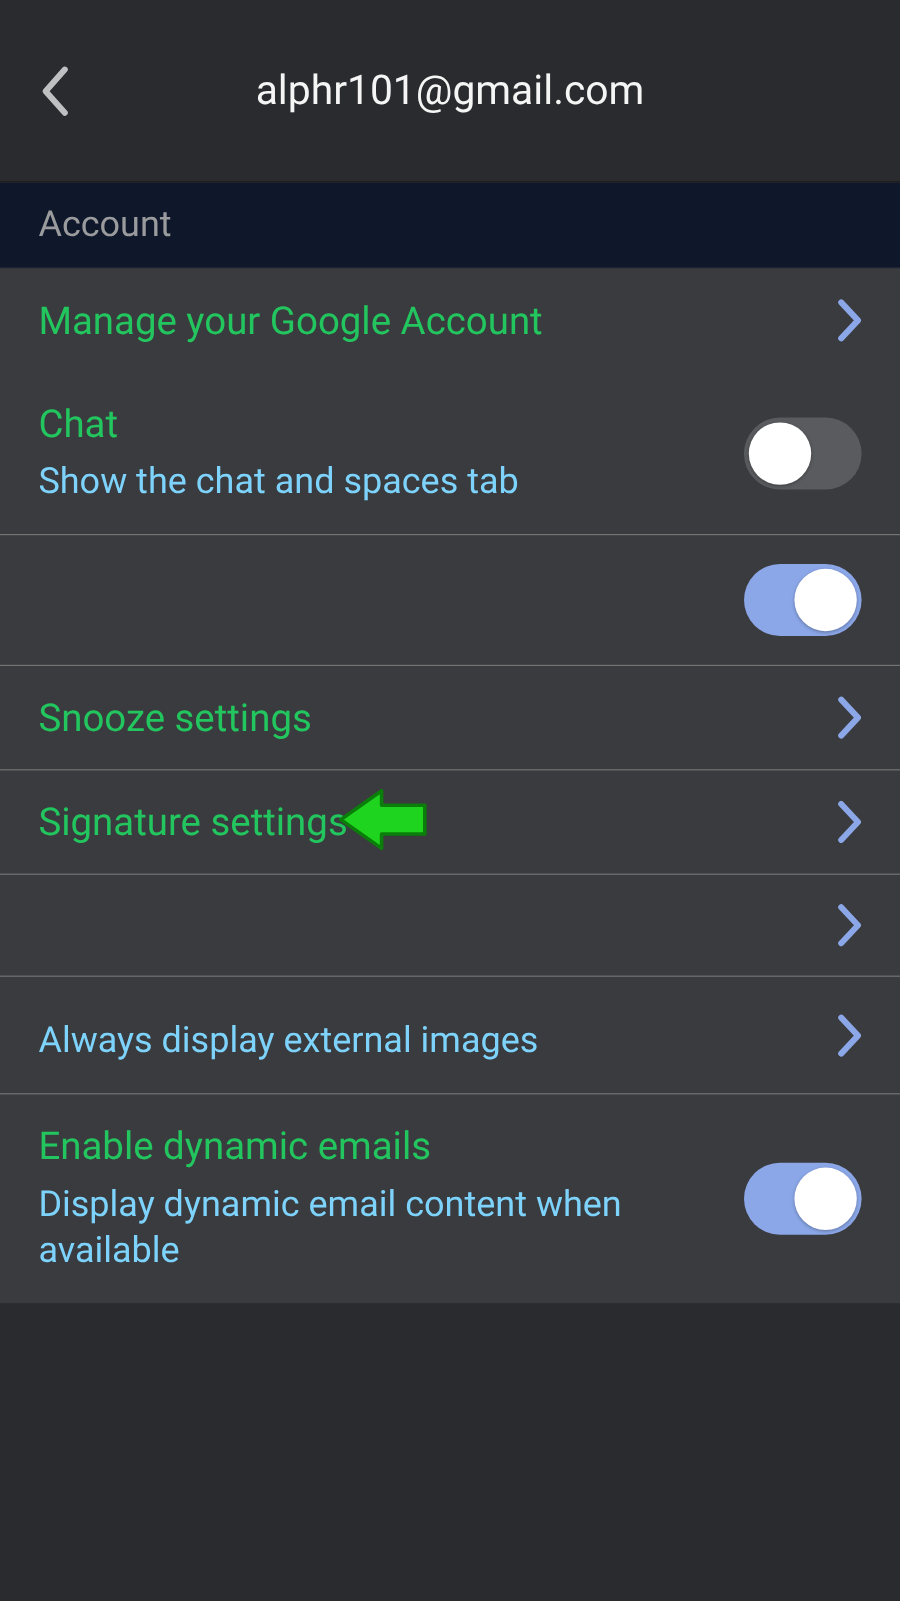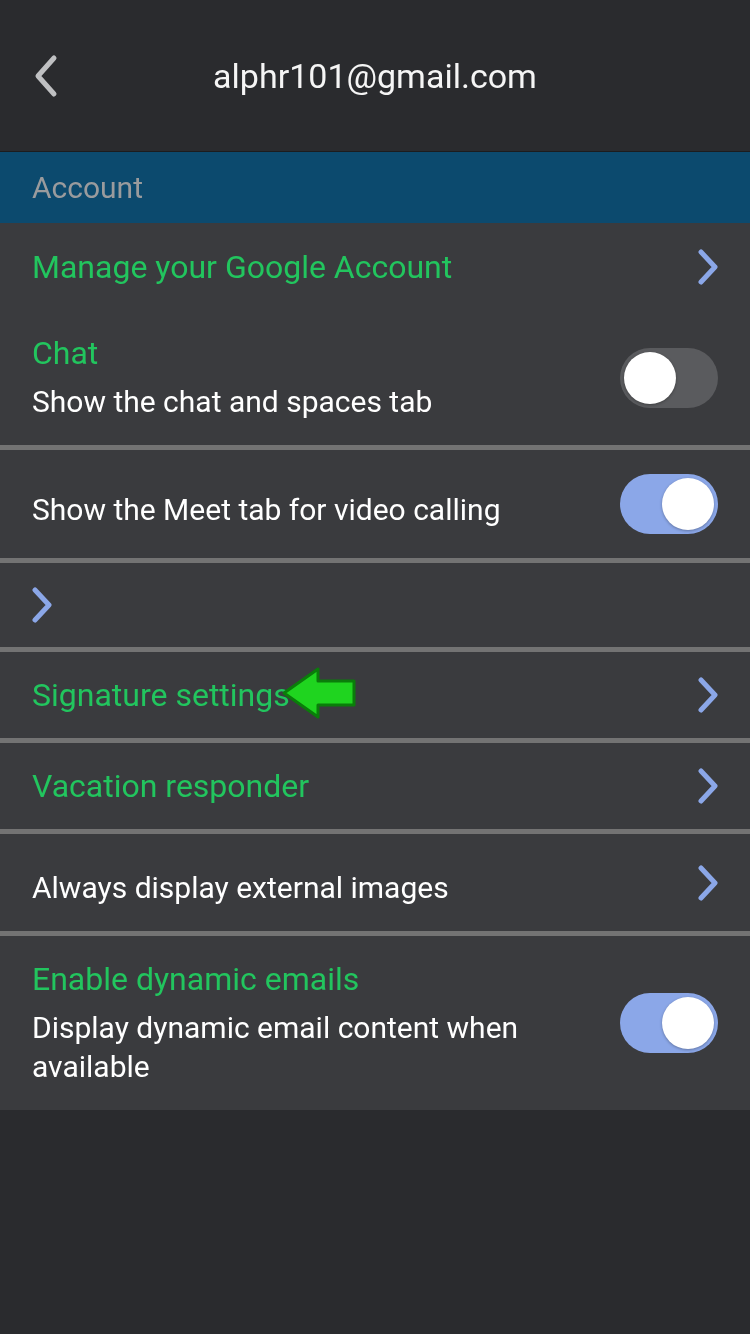--- a/index.html
+++ b/index.html
@@ -34,54 +34,54 @@
     left: 0;
     right: 0;
     text-align: center;
     font-size: 34px;
     font-weight: 400;
     color: #f5f5f5;
     pointer-events: none;
   }
 
   .section-header {
-    background: #0c4a6e;
+    background: #0f172a;
     padding: 18px 32px;
     font-size: 30px;
     color: #9a9b9d;
     font-weight: 400;
     border-bottom: 1px solid #3a3b3e;
   }
   .section-body {
     background: #3a3b3e;
   }
 
   .row {
     display: flex;
     align-items: center;
     justify-content: space-between;
     padding: 24px 32px;
-    border-bottom: 5px solid #737373;
+    border-bottom: 1px solid #737373;
     cursor: pointer;
     position: relative;
   }
   .row:last-child { border-bottom: none; }
 
   .row-text {
     flex: 1;
     padding-right: 20px;
   }
   .row-title {
     font-size: 32px;
     color: #22c55e;
     font-weight: 400;
   }
   .row-subtitle {
     font-size: 30px;
-    color: #ffffff;
+    color: #7dd3fc;
     margin-top: 10px;
     line-height: 1.3;
   }
 
   .chevron-right {
     width: 20px;
     height: 36px;
     flex-shrink: 0;
   }
   .chevron-right svg { display: block; }
@@ -156,28 +156,30 @@
         <div class="row-title">Chat</div>
         <div class="row-subtitle">Show the chat and spaces tab</div>
       </div>
       <div class="toggle off">
           <div class="knob"></div>
         </div>
     </div>
 
     <div class="row">
       <div class="row-text">
-        <div class="row-subtitle">Show the Meet tab for video calling</div>
       </div>
       <div class="toggle on">
           <div class="knob"></div>
         </div>
     </div>
 
     <div class="row">
+      <div class="row-text">
+        <div class="row-title">Snooze settings</div>
+      </div>
       <div class="chevron-right">
         <svg width="20" height="36" viewBox="0 0 20 36">
             <polyline points="3,3 17,18 3,33" fill="none" stroke="#8ba7e8" stroke-width="5" stroke-linecap="round" stroke-linejoin="round"></polyline>
           </svg>
       </div>
     </div>
 
     <div class="row">
       <div class="row-text">
         <div class="row-title">Signature settings</div>
@@ -189,21 +191,20 @@
       </div>
       <div class="chevron-right">
         <svg width="20" height="36" viewBox="0 0 20 36">
             <polyline points="3,3 17,18 3,33" fill="none" stroke="#8ba7e8" stroke-width="5" stroke-linecap="round" stroke-linejoin="round"></polyline>
           </svg>
       </div>
     </div>
 
     <div class="row">
       <div class="row-text">
-        <div class="row-title">Vacation responder</div>
       </div>
       <div class="chevron-right">
         <svg width="20" height="36" viewBox="0 0 20 36">
             <polyline points="3,3 17,18 3,33" fill="none" stroke="#8ba7e8" stroke-width="5" stroke-linecap="round" stroke-linejoin="round"></polyline>
           </svg>
       </div>
     </div>
 
 
     <div class="row">

